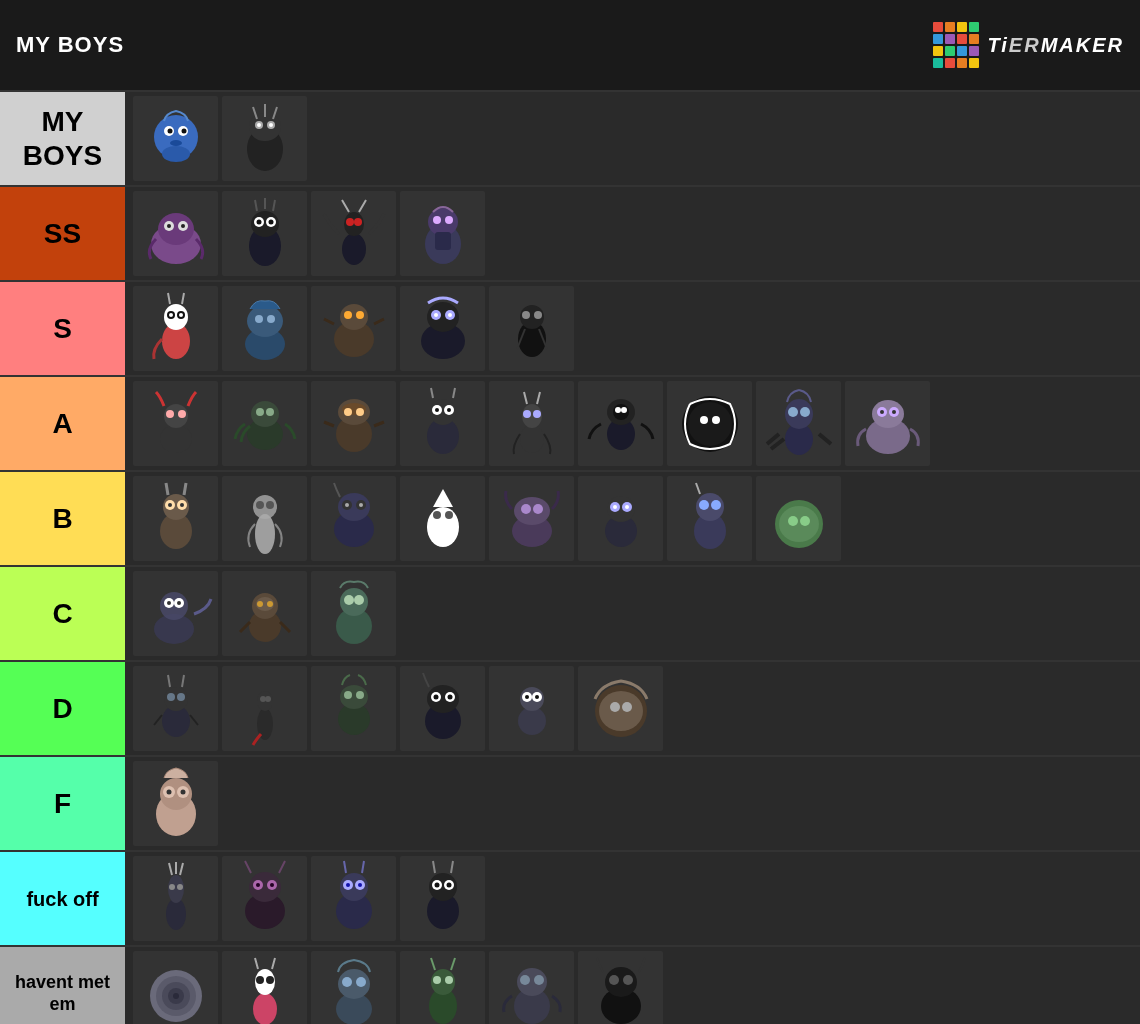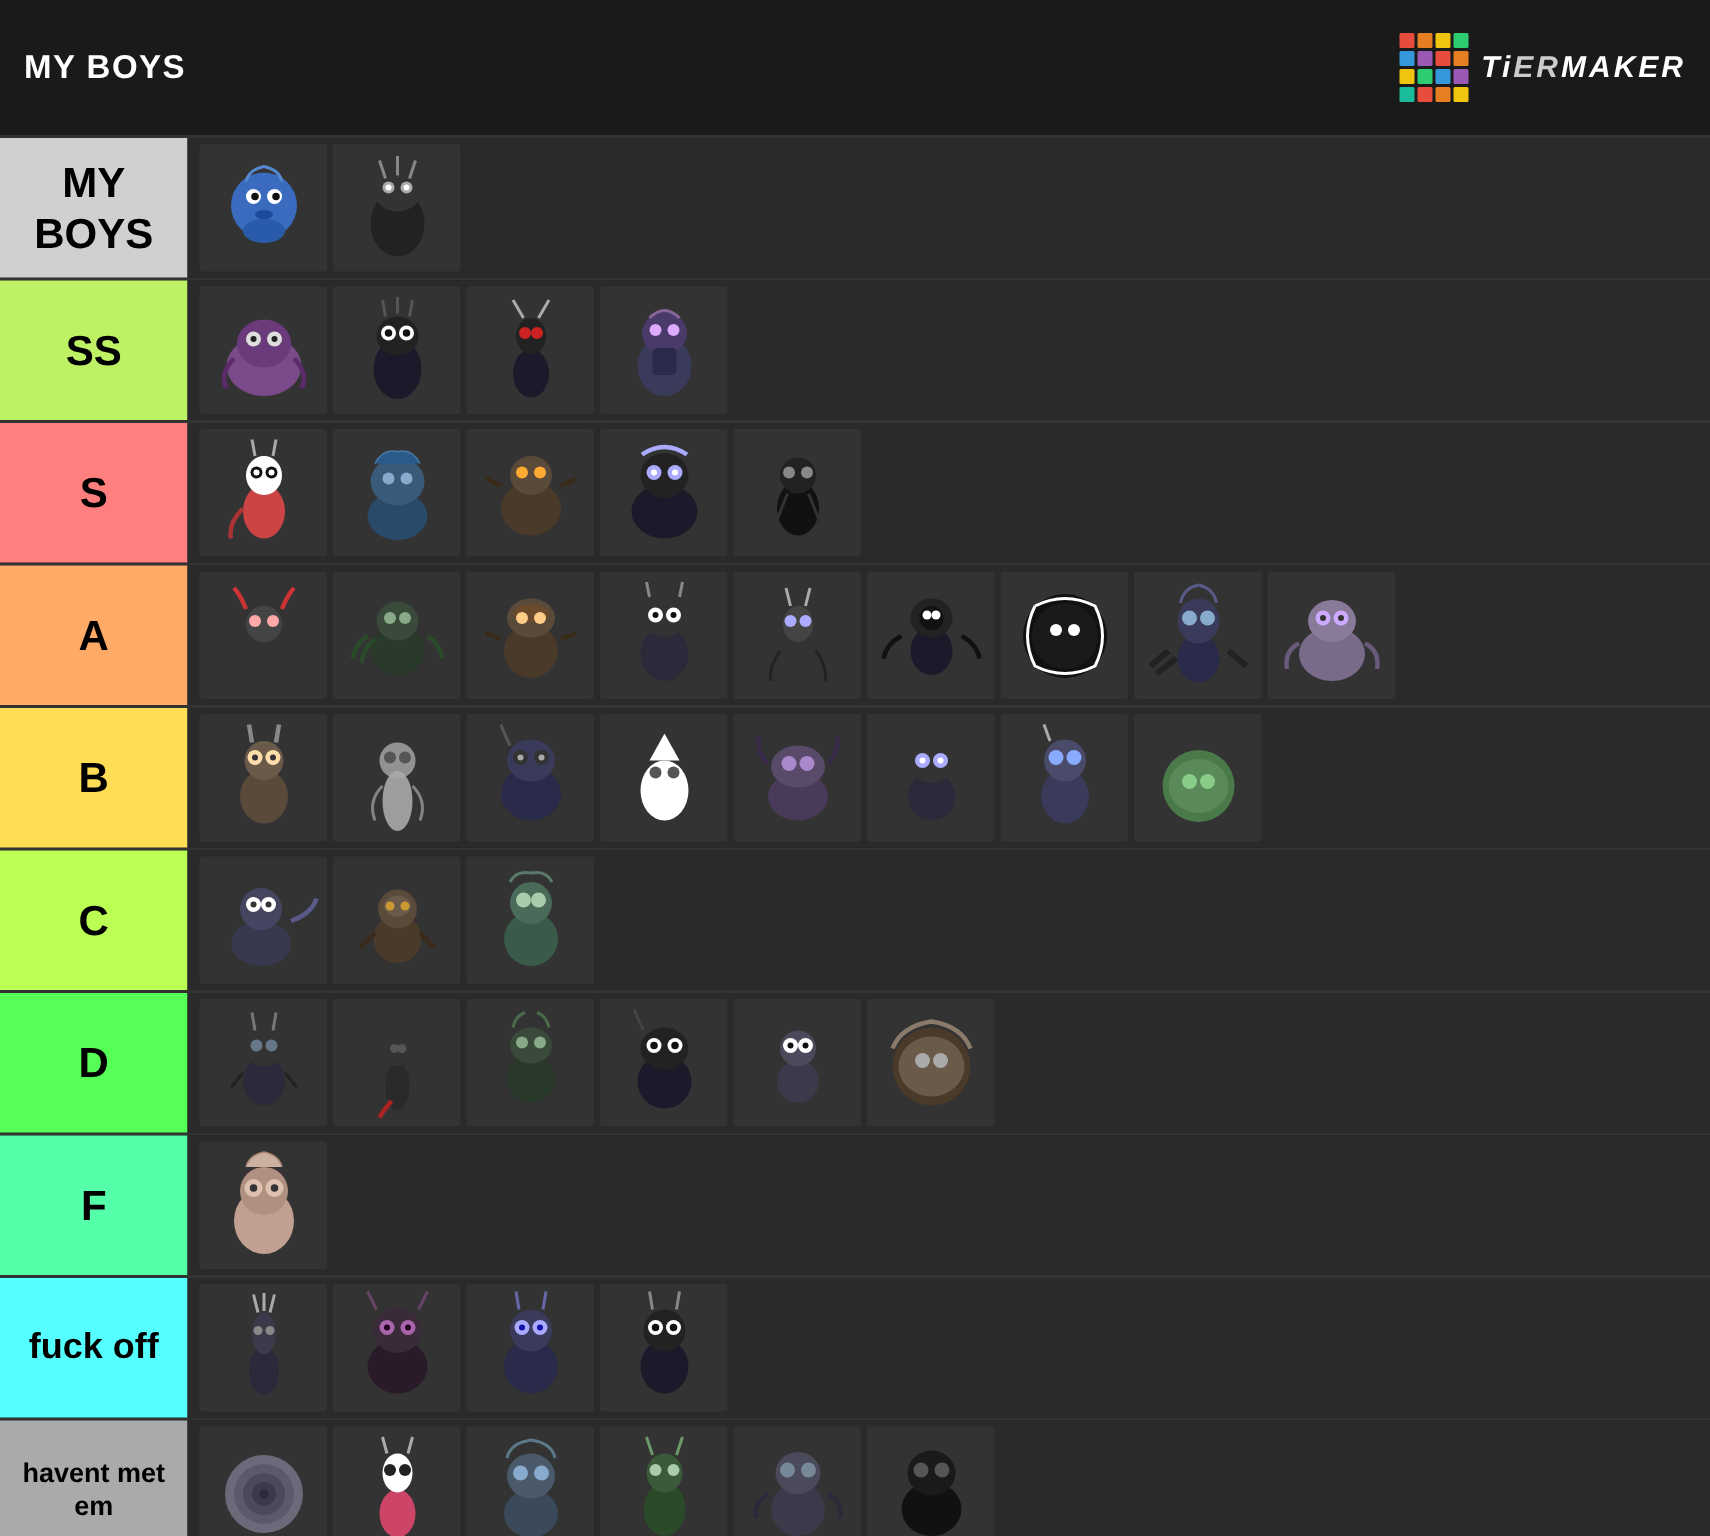--- a/index.html
+++ b/index.html
@@ -102,21 +102,21 @@
     }
 
     
     .char {
       width: 80px;
       height: 80px;
     }
 
     
     .row-my-boys { background: #d0d0d0; }
-    .row-ss { background: #bef264; }
+    .row-ss { background: #c2410c; }
     .row-s { background: #ff7f7f; }
     .row-a { background: #ffaa66; }
     .row-b { background: #ffdd55; }
     .row-c { background: #bbff55; }
     .row-d { background: #55ff55; }
     .row-f { background: #55ffaa; }
     .row-fuckoff { background: #55ffff; }
     .row-havent { background: #aaaaaa; }
   </style>
 </head>
@@ -597,21 +597,21 @@
             <circle cx="47" cy="28" r="6" fill="#ddc0b0"></circle>
             <circle cx="33" cy="28" r="2.5" fill="#333"></circle>
             <circle cx="47" cy="28" r="2.5" fill="#333"></circle>
             <path d="M28 14 Q30 6 40 4 Q50 6 52 14" stroke="#aa8877" fill="#ccb0a0" stroke-width="1"></path>
           </svg>
         </div>
       </div>
     </div>
 
     <div class="tier-row">
-      <div class="tier-label row-fuckoff" style="font-size:24px;">fuck off</div>
+      <div class="tier-label row-fuckoff" style="font-size:20px;">fuck off</div>
       <div class="tier-items">
         <div class="tier-item">
           <svg class="char" viewBox="0 0 80 80" xmlns="http://www.w3.org/2000/svg">
             <ellipse cx="40" cy="55" rx="10" ry="16" fill="#2a2a3a"></ellipse>
             <ellipse cx="40" cy="30" rx="8" ry="14" fill="#3a3a4a"></ellipse>
             <path d="M36 16 L33 4 M40 15 L40 3 M44 16 L47 4" stroke="#aaa" stroke-width="2" fill="none"></path>
             <circle cx="36" cy="28" r="3" fill="#888"></circle>
             <circle cx="44" cy="28" r="3" fill="#888"></circle>
           </svg>
         </div>

